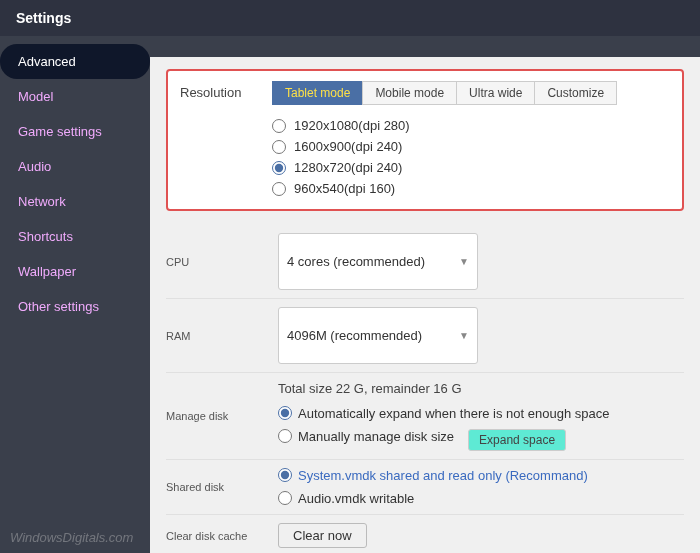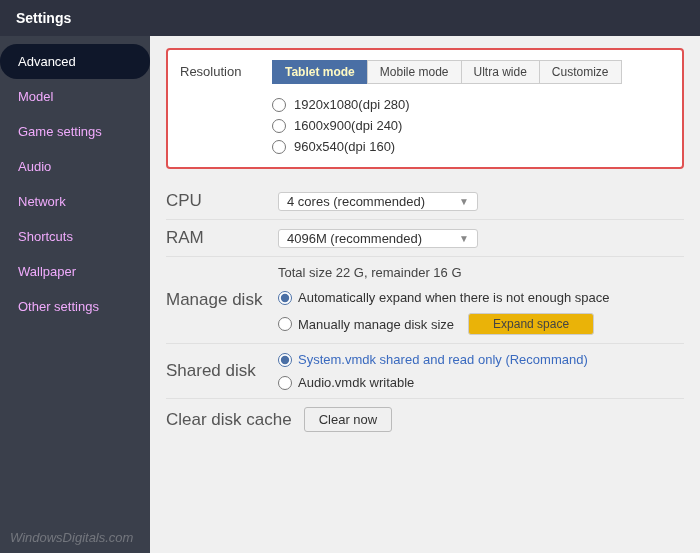--- a/index.html
+++ b/index.html
@@ -48,20 +48,21 @@
       background: #0f172a;
       color: #ffffff;
       border-radius: 17px;
     }
     .main {
       flex: 1;
       background: #f0f0f0;
       overflow-y: auto;
       padding: 12px 16px;
       color: #333;
+      margin-top: 21px;
     }
     .resolution-box {
       border: 2px solid #e05252;
       border-radius: 4px;
       padding: 10px 12px;
       margin-bottom: 14px;
       background: #fff;
     }
     .resolution-row {
       display: flex;
@@ -89,23 +90,22 @@
       background: #f5f5f5;
       color: #444;
       cursor: pointer;
       border-right: none;
     }
     .mode-btn:last-child {
       border-right: 1px solid #ccc;
     }
     .mode-btn.active {
       background: #4a6fa5;
-      color: #fef9c3;
+      color: #fde047;
       border-color: #4a6fa5;
-      font-weight: bold;
     }
     .radio-option {
       display: flex;
       align-items: center;
       gap: 8px;
       padding: 3px 0;
       font-size: 13px;
       color: #333;
     }
     .radio-option input[type="radio"] {
@@ -118,66 +118,65 @@
       align-items: center;
       gap: 12px;
       padding: 8px 0;
       border-bottom: 1px solid #e0e0e0;
     }
     .settings-row:last-child {
       border-bottom: none;
     }
     .row-label {
       min-width: 100px;
-      font-size: 17px;
+      font-size: 11px;
       color: #555;
       flex-shrink: 0;
     }
     .row-content {
       flex: 1;
       display: flex;
       flex-direction: column;
       gap: 4px;
     }
     .select-box {
       display: flex;
       align-items: center;
       border: 1px solid #ccc;
       border-radius: 3px;
       background: #fff;
-      padding: 1px 8px;
+      padding: 20px 8px;
       width: 200px;
       cursor: pointer;
       font-size: 13px;
       color: #333;
       justify-content: space-between;
       text-align: center;
     }
     .select-box .arrow {
       font-size: 10px;
       color: #888;
     }
     .disk-info {
       font-size: 13px;
       color: #444;
       margin-bottom: 6px;
     }
     .expand-btn {
       border: 1px solid #ccc;
-      background: #eab308;
+      background: #5eead4;
       border-radius: 3px;
-      padding: 3px 24px;
+      padding: 3px 10px;
       font-size: 12px;
       cursor: pointer;
       color: #444;
       margin-left: 8px;
     }
     .radio-inline {
       display: flex;
-      align-items: center;
       gap: 6px;
       font-size: 13px;
       color: #333;
     }
     .radio-inline input[type="radio"] {
       accent-color: #4a6fa5;
       width: 14px;
       height: 14px;
     }
     .shared-label {
@@ -236,20 +235,24 @@
             <div>
             <div class="radio-option">
                   <input type="radio" name="resolution" id="r1" style="">
                   <label for="r1">1920x1080(dpi 280)</label>
                 </div>
                 <div class="radio-option">
                   <input type="radio" name="resolution" id="r2" style="">
                   <label for="r2">1600x900(dpi 240)</label>
                 </div>
                 <div class="radio-option">
+                  <input type="radio" name="resolution" id="r3" checked="" style="">
+                  <label for="r3">1280x720(dpi 240)</label>
+                </div>
+                <div class="radio-option">
                   <input type="radio" name="resolution" id="r4" style="">
                   <label for="r4">960x540(dpi 160)</label>
                 </div>
               </div>
           </div>
         </div>
       </div>
 
       <div class="settings-row">
         <div class="row-label">CPU</div>

